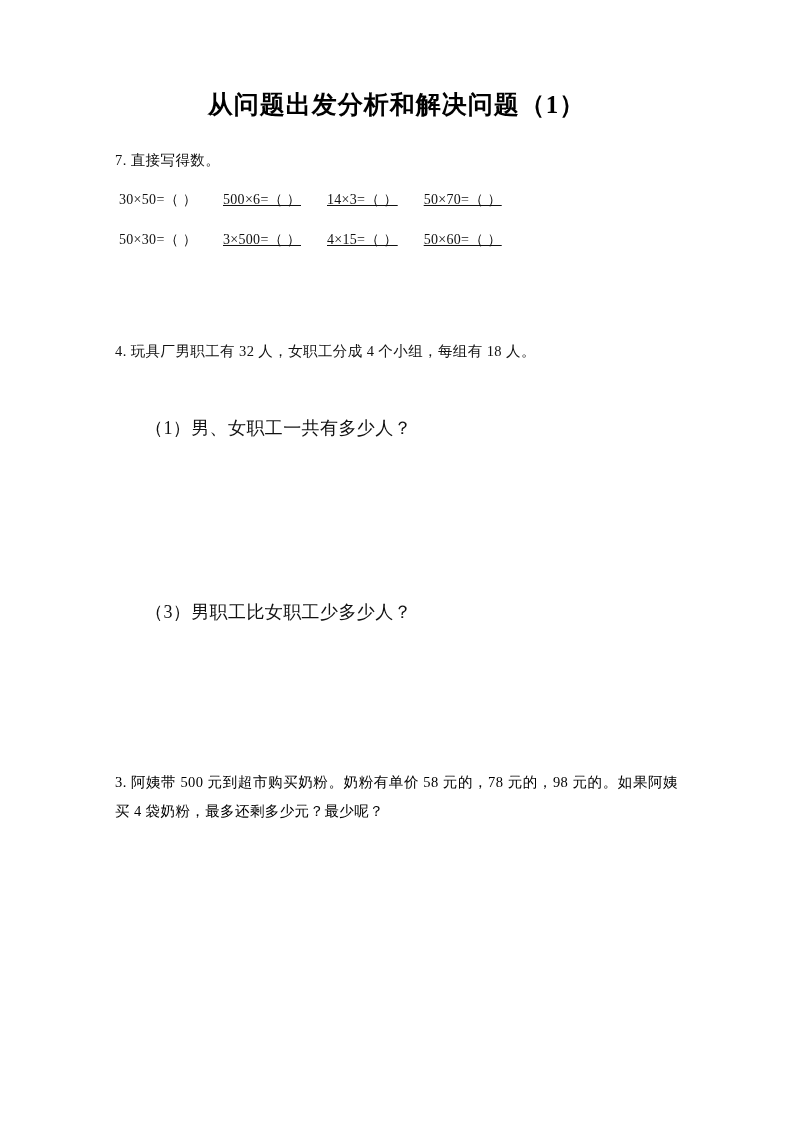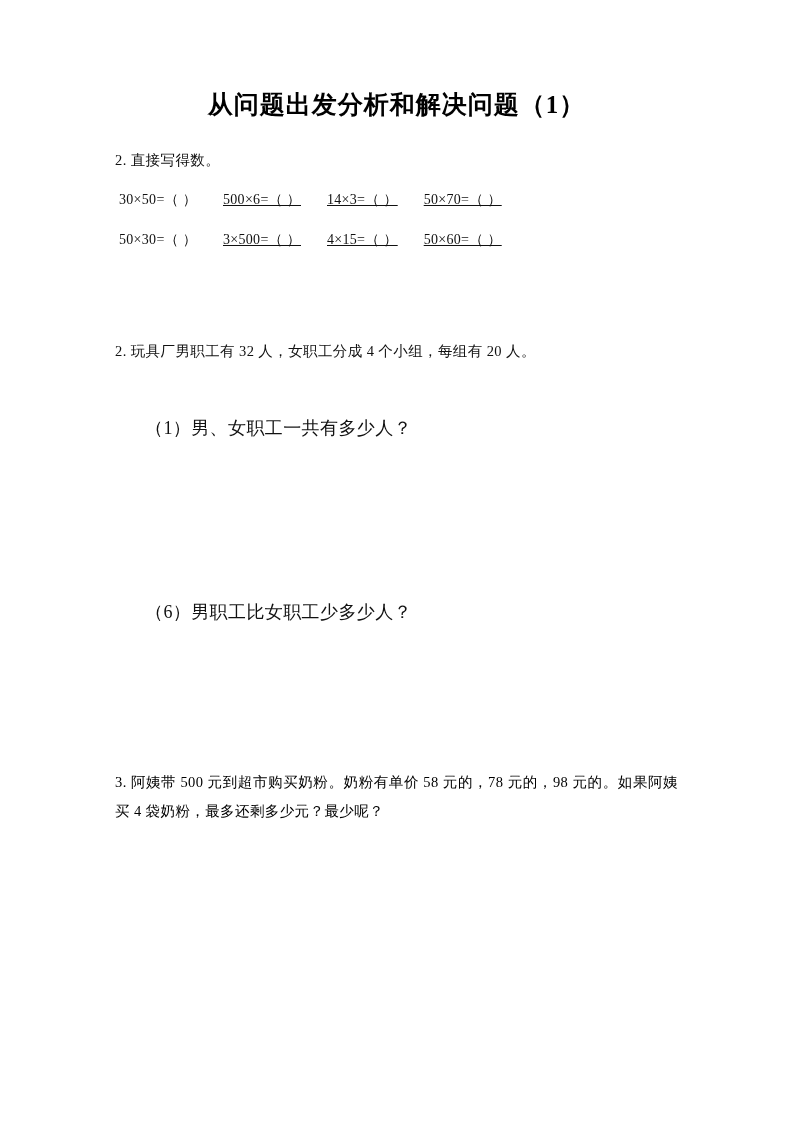--- a/index.html
+++ b/index.html
@@ -85,50 +85,50 @@
   }
 </style>
 </head>
 <body>
 
 <div class="page">
 
   <h1 class="worksheet-title">从问题出发分析和解决问题（1）</h1>
 
   <div class="problem">
-    <p class="problem-stem">2. 直接写得数。</p>
+    <p class="problem-stem">7. 直接写得数。</p>
 
     <div class="oral-rows">
       <div class="oral-row">
         <span class="oral-item">30×50=（      ）</span>
         <span class="oral-item">500×6=（      ）</span>
         <span class="oral-item">14×3=（      ）</span>
         <span class="oral-item">50×70=（      ）</span>
       </div>
       <div class="oral-row">
         <span class="oral-item">50×30=（      ）</span>
         <span class="oral-item">3×500=（      ）</span>
         <span class="oral-item">4×15=（      ）</span>
         <span class="oral-item">50×60=（      ）</span>
       </div>
     </div>
   </div>
 
   <div class="gap-44"></div>
 
   <div class="problem">
-    <p class="problem-stem">2. 玩具厂男职工有 32 人，女职工分成 4 个小组，每组有 20 人。</p>
+    <p class="problem-stem">4. 玩具厂男职工有 32 人，女职工分成 4 个小组，每组有 18 人。</p>
 
     <div class="gap-30"></div>
 
     <p class="sub-question">（1）男、女职工一共有多少人？</p>
 
     <div class="spacer-answer"></div>
 
-    <p class="sub-question">（6）男职工比女职工少多少人？</p>
+    <p class="sub-question">（3）男职工比女职工少多少人？</p>
 
     <div class="spacer-answer-short"></div>
   </div>
 
   <div class="problem-block-3">
     <p class="problem-text-wrap">3. 阿姨带 500 元到超市购买奶粉。奶粉有单价 58 元的，78 元的，98 元的。如果阿姨买 4 袋奶粉，最多还剩多少元？最少呢？</p>
   </div>
 
 </div>
 

